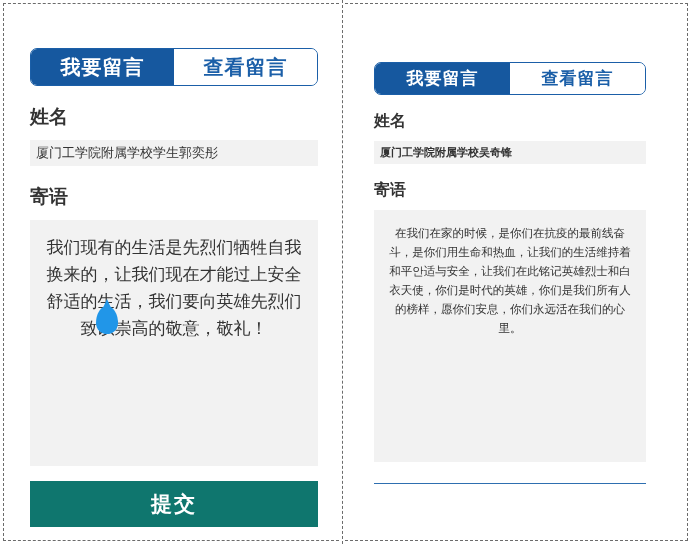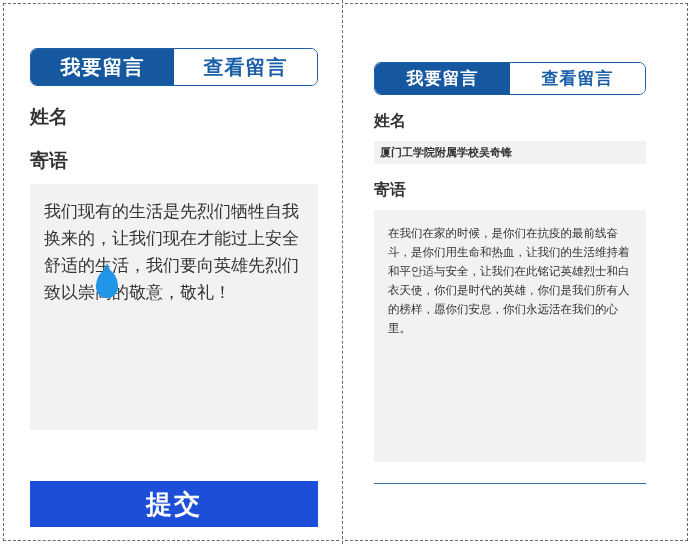--- a/index.html
+++ b/index.html
@@ -105,20 +105,21 @@
   .panel-b .text-input { height: 23px; font-size: 11px; padding: 0 6px; font-weight: bold; }
 
   
   .text-area {
     width: 100%;
     background: #f2f2f2;
     border: none;
     color: #333333;
     position: relative;
     overflow: hidden;
+    text-align: center;
   }
   .panel-a .text-area {
     height: 246px;
     padding: 14px 14px 10px 14px;
     font-size: 17px;
     line-height: 27px;
   }
   .panel-b .text-area {
     height: 252px;
     padding: 14px 14px 10px 14px;
@@ -148,23 +149,23 @@
     border-bottom: 11px solid #2196e8;
   }
 
   
   .submit-btn {
     position: absolute;
     left: 30px;
     top: 481px;
     width: 288px;
     height: 46px;
-    background: #1d4ed8;
+    background: #0f766e;
     color: #ffffff;
-    font-size: 26px;
+    font-size: 21px;
     font-weight: 700;
     letter-spacing: 2px;
     display: flex;
     align-items: center;
     justify-content: center;
     cursor: pointer;
     user-select: none;
   }
 
   
@@ -188,20 +189,21 @@
 
   <div class="panel panel-a">
 
     <div class="tabs">
       <div class="tab active">我要留言</div>
       <div class="tab">查看留言</div>
     </div>
 
     <div class="field-label">姓名</div>
 
+    <div class="text-input">厦门工学院附属学校学生郭奕彤</div>
 
     <div class="field-label">寄语</div>
 
     <div class="text-area">
       <span>我们现有的生活是先烈们牺牲自我换来的，让我们现在才能过上安全舒适的生活，我们要向英雄先烈们致以崇高的敬意，敬礼！</span>
       <span class="drop"></span>
     </div>
   </div>
 
   <div class="submit-btn">提交</div>

